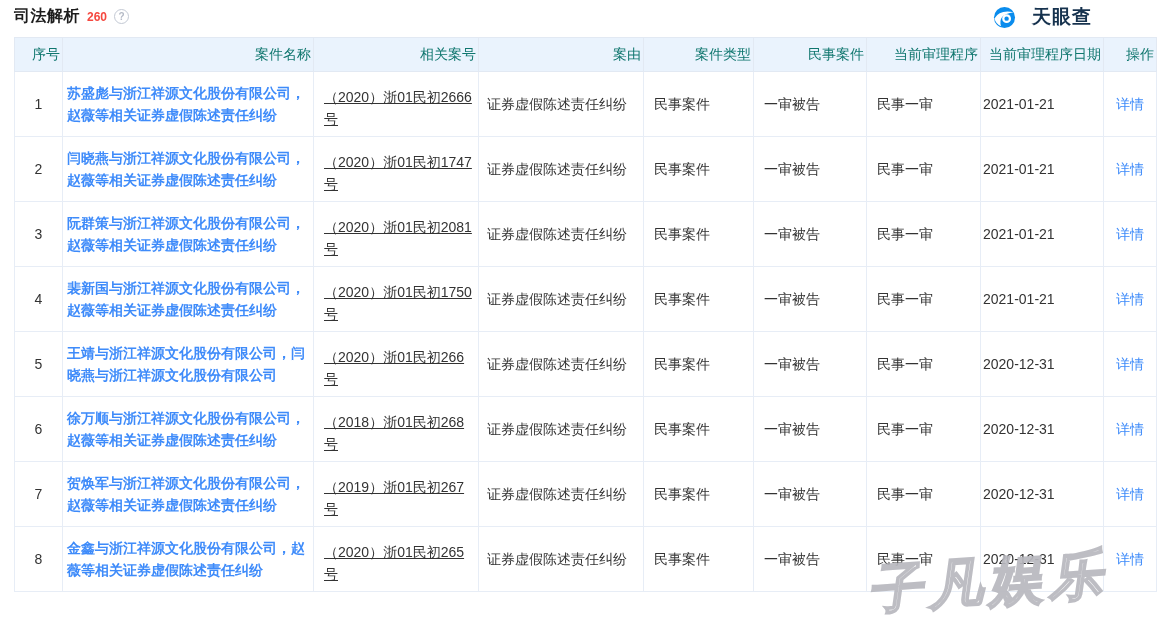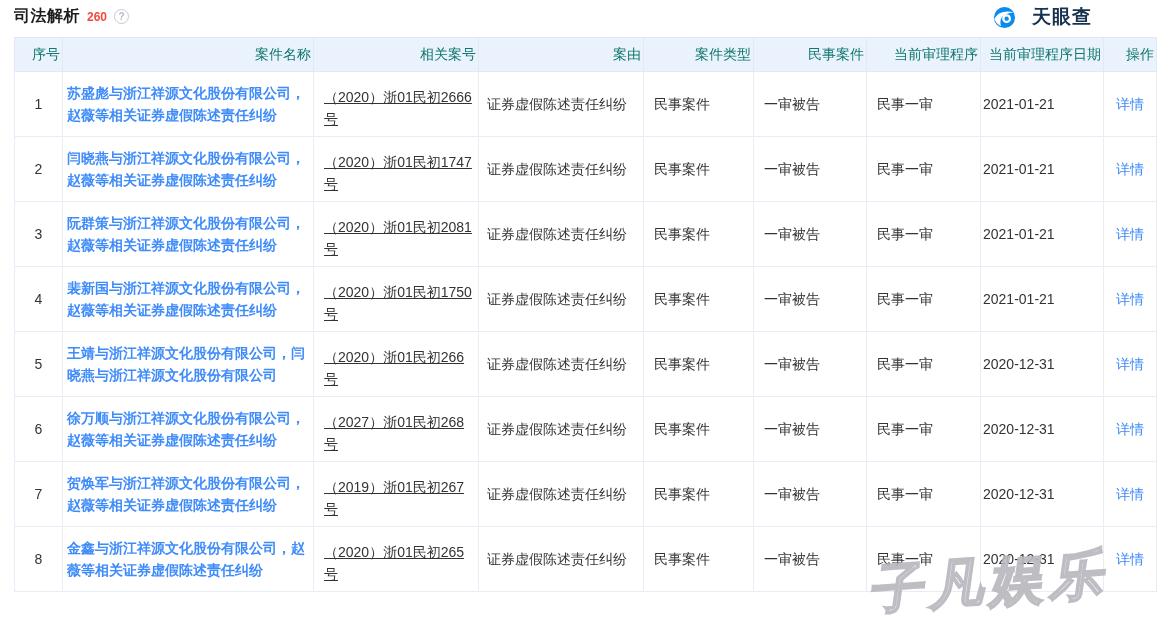--- a/index.html
+++ b/index.html
@@ -162,21 +162,21 @@
           <td class="col-cause">证券虚假陈述责任纠纷</td>
           <td class="col-type">民事案件</td>
           <td class="col-identity">一审被告</td>
           <td class="col-procedure">民事一审</td>
           <td class="col-date">2020-12-31</td>
           <td class="col-action"><a class="link">详情</a></td>
         </tr>
         <tr>
           <td class="col-index">6</td>
           <td class="col-name"><a class="link">徐万顺与浙江祥源文化股份有限公司，赵薇等相关证券虚假陈述责任纠纷</a></td>
-          <td class="col-case_no">（2027）浙01民初268号</td>
+          <td class="col-case_no">（2018）浙01民初268号</td>
           <td class="col-cause">证券虚假陈述责任纠纷</td>
           <td class="col-type">民事案件</td>
           <td class="col-identity">一审被告</td>
           <td class="col-procedure">民事一审</td>
           <td class="col-date">2020-12-31</td>
           <td class="col-action"><a class="link">详情</a></td>
         </tr>
         <tr>
           <td class="col-index">7</td>
           <td class="col-name"><a class="link">贺焕军与浙江祥源文化股份有限公司，赵薇等相关证券虚假陈述责任纠纷</a></td>

